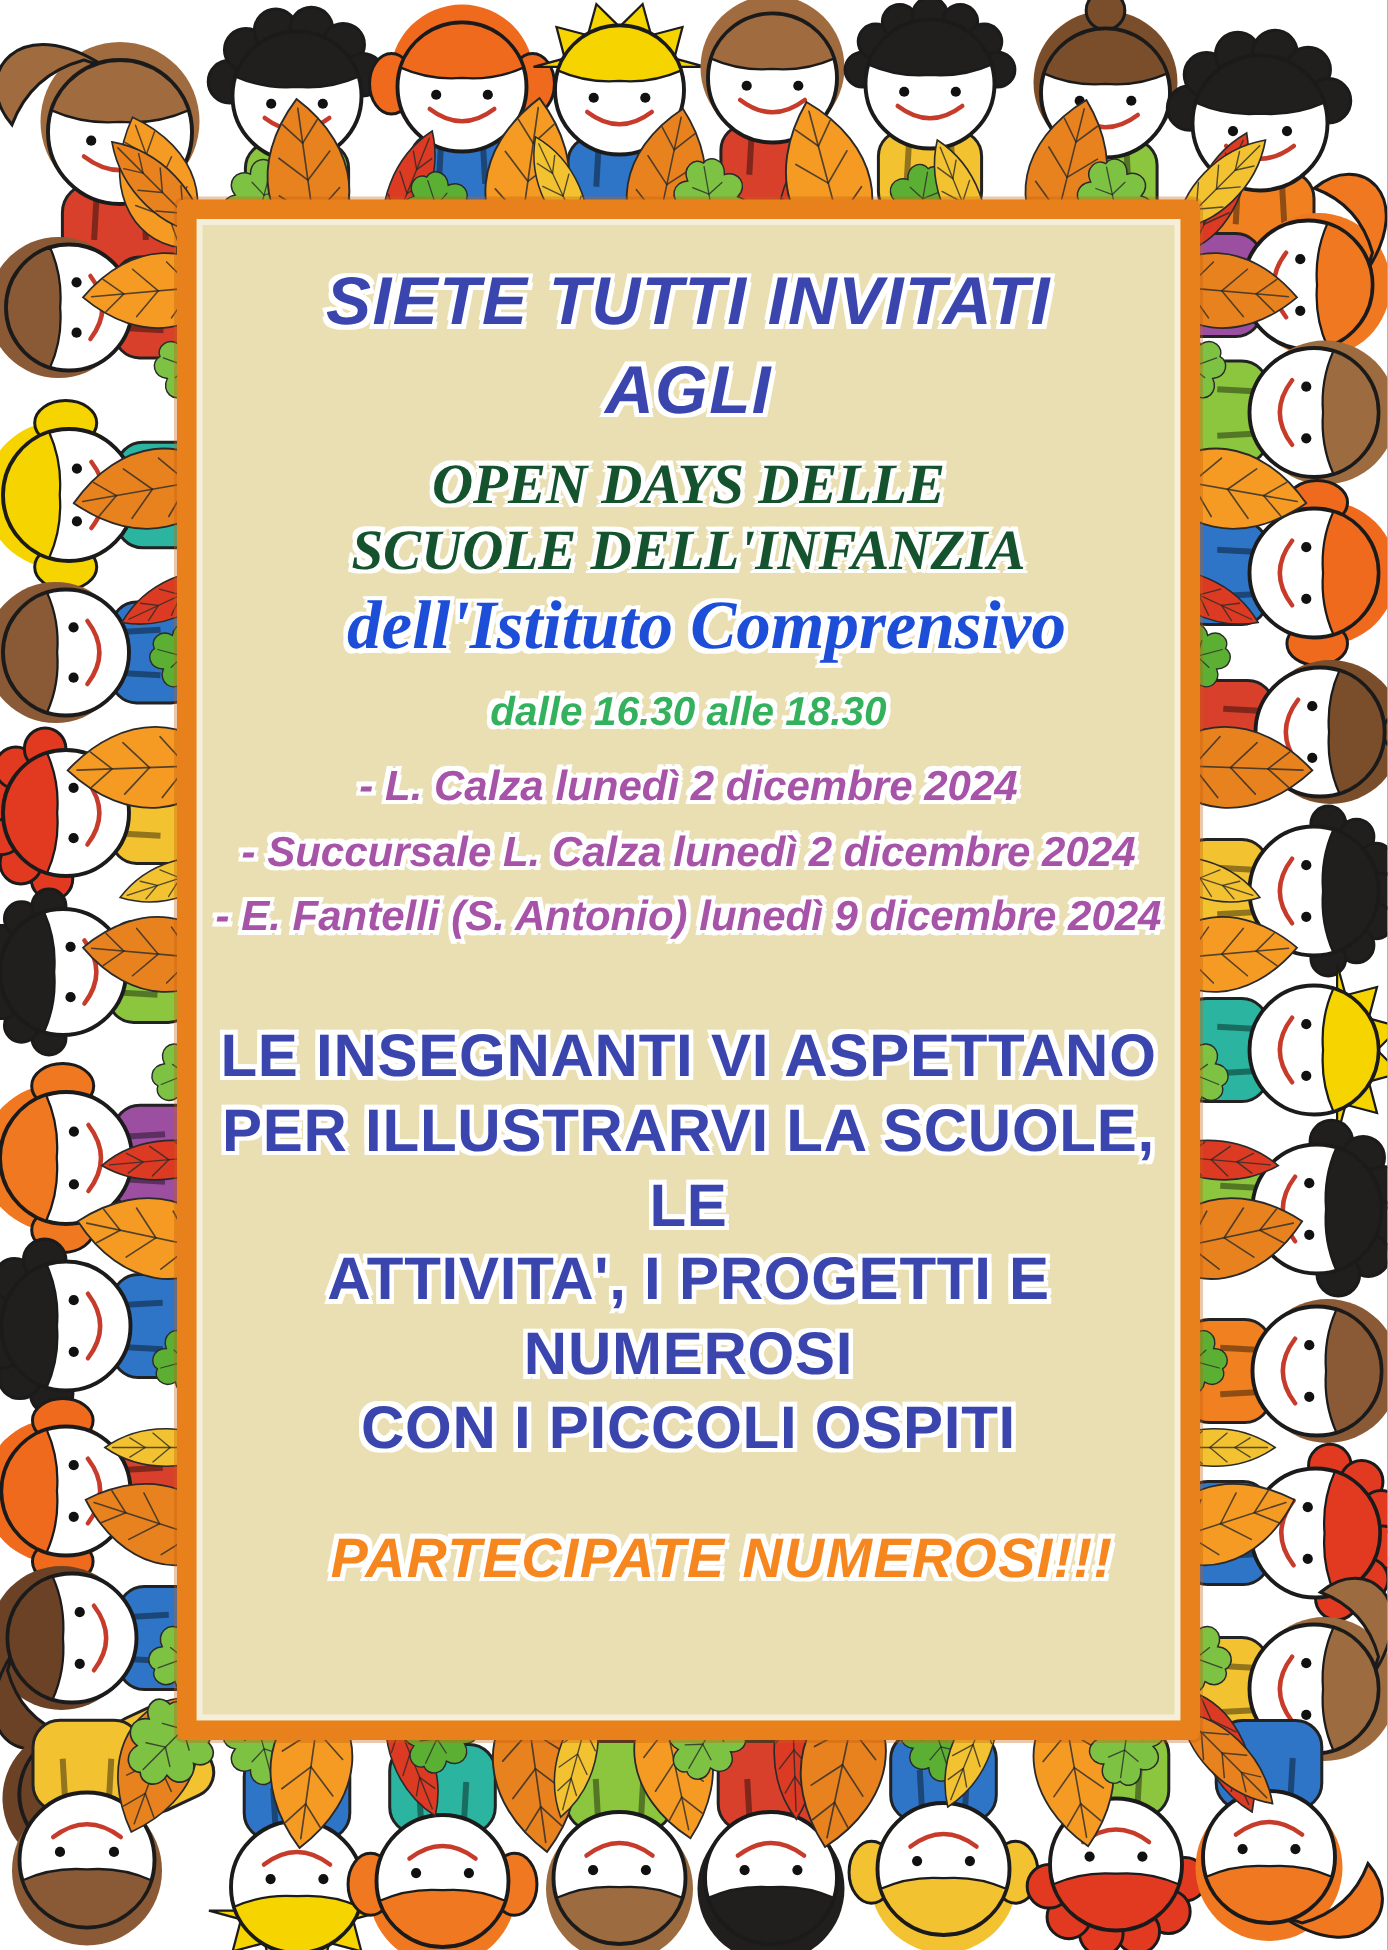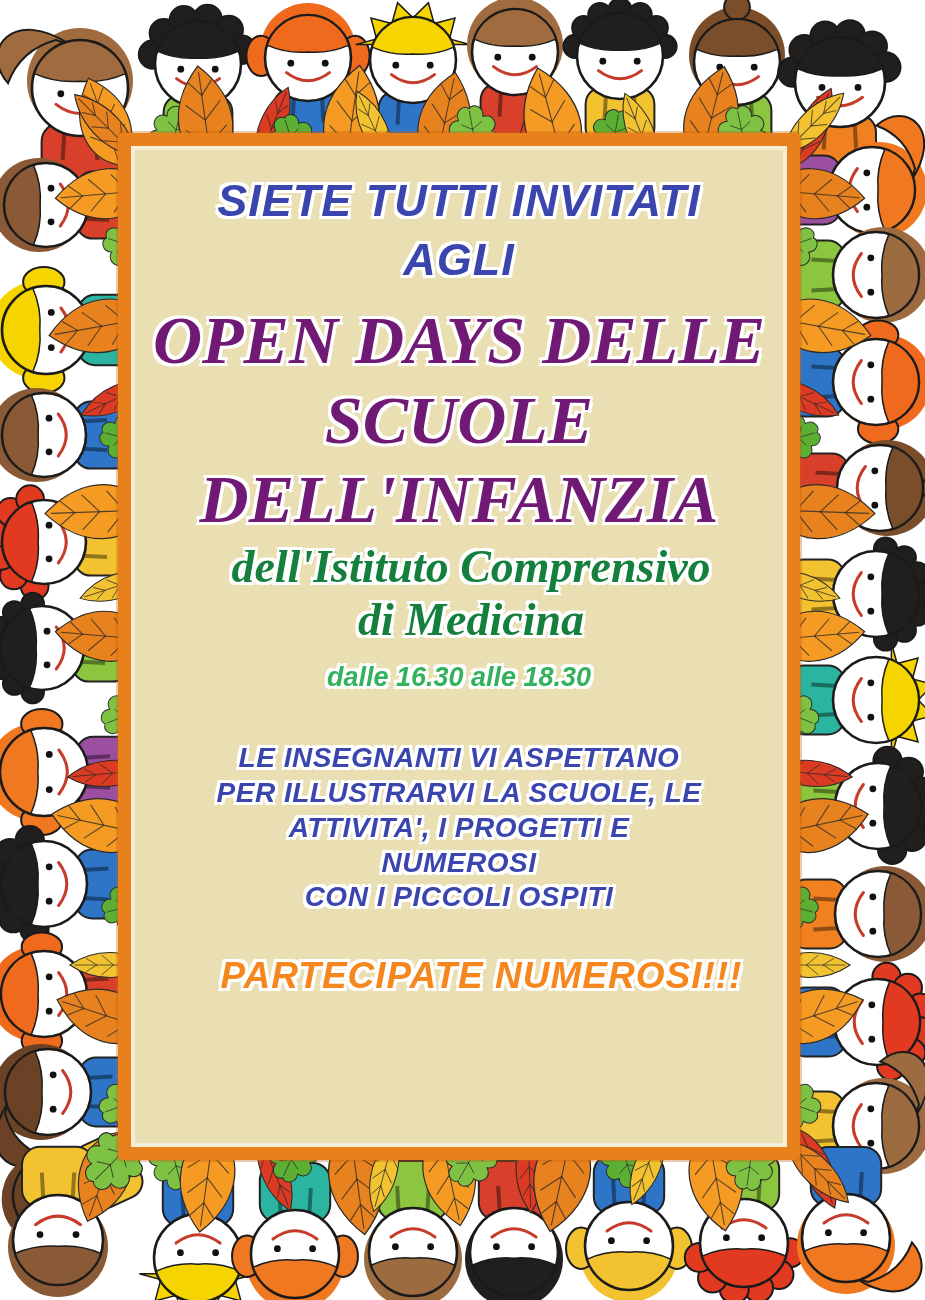--- a/index.html
+++ b/index.html
@@ -32,46 +32,46 @@
     margin-top:26px;
     font-style:italic;font-weight:800;
     font-size:45px;line-height:1.3;
     letter-spacing:1px;
     color:#3A45AE;
   }
   .headline{
     margin-top:12px;
     font-family:"Liberation Serif", serif;
     font-style:italic;font-weight:bold;
-    font-size:68px;line-height:1.17;
-    color:#701a75;
+    font-size:38px;line-height:1.17;
+    color:#14532d;
   }
   .subheadline{
     font-family:"Liberation Serif", serif;
     font-style:italic;font-weight:bold;
     font-size:46px;line-height:1.16;
-    color:#15803d;
+    color:#1d4ed8;
     margin-left:24px;
   }
   .time-range{
     margin-top:16px;
     font-style:italic;font-weight:bold;
     font-size:27px;
     color:#33B15C;
   }
   .schedule{
     margin-top:12px;
     font-style:italic;font-weight:bold;
     font-size:28px;line-height:1.55;
     color:#A753A8;
   }
   .teachers-message{
     margin-top:48px;
-    font-style:italic;font-weight:800;
-    font-size:28px;line-height:1.24;
+    font-weight:800;
+    font-size:40px;line-height:1.24;
     color:#3A45AE;
     letter-spacing:.5px;
   }
   .line-red{color:#E02130;}
   .cta-text{
     margin-top:40px;
     font-style:italic;font-weight:bold;
     font-size:37px;letter-spacing:1px;
     color:#F6871F;
     padding-left:45px;
@@ -1230,25 +1230,29 @@
       <div>AGLI</div>
     </div>
 
     <div class="headline halo">
       <div>OPEN DAYS DELLE</div>
       <div>SCUOLE DELL'INFANZIA</div>
     </div>
 
     <div class="subheadline halo">
       <div>dell'Istituto Comprensivo</div>
-      <div>di Medicina</div>
     </div>
 
     <div class="time-range halo">dalle 16.30 alle 18.30</div>
 
+    <div class="schedule halo">
+      <div>- L. Calza lunedì 2 dicembre 2024</div>
+      <div>- Succursale L. Calza lunedì 2 dicembre 2024</div>
+      <div>- E. Fantelli (S. Antonio) lunedì 9 dicembre 2024</div>
+    </div>
 
     <div class="teachers-message halo">
       <div>LE INSEGNANTI VI ASPETTANO</div>
       <div>PER ILLUSTRARVI LA SCUOLE, LE</div>
       <div>ATTIVITA', I PROGETTI E</div>
       <div>NUMEROSI</div>
       <div>CON I PICCOLI OSPITI</div>
     </div>
 
     <div class="cta-text halo">PARTECIPATE NUMEROSI!!!</div>

